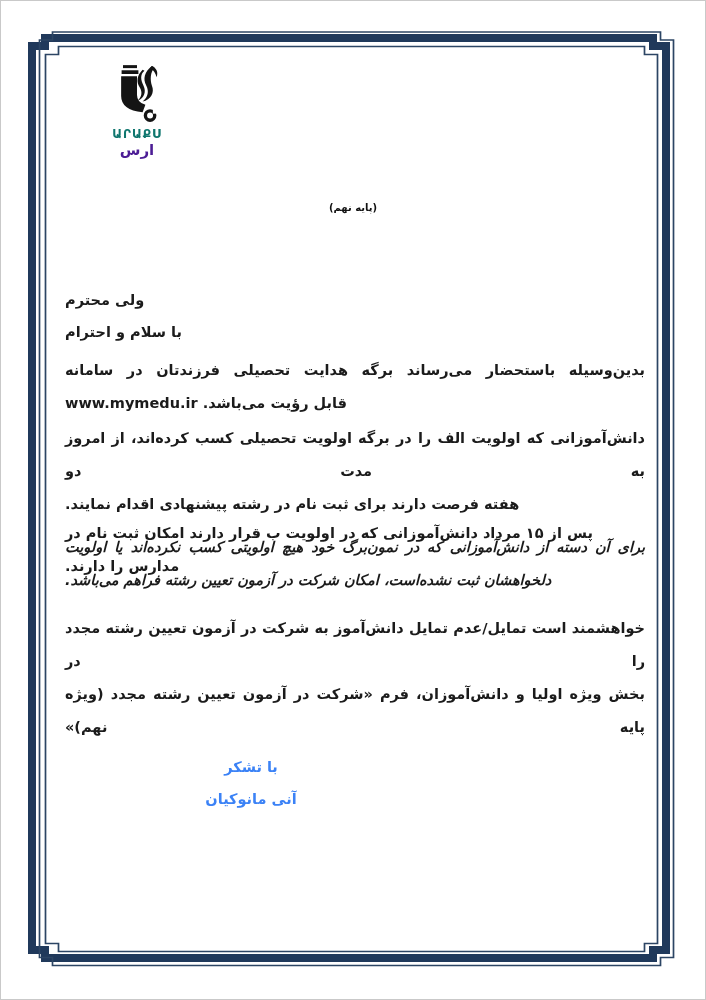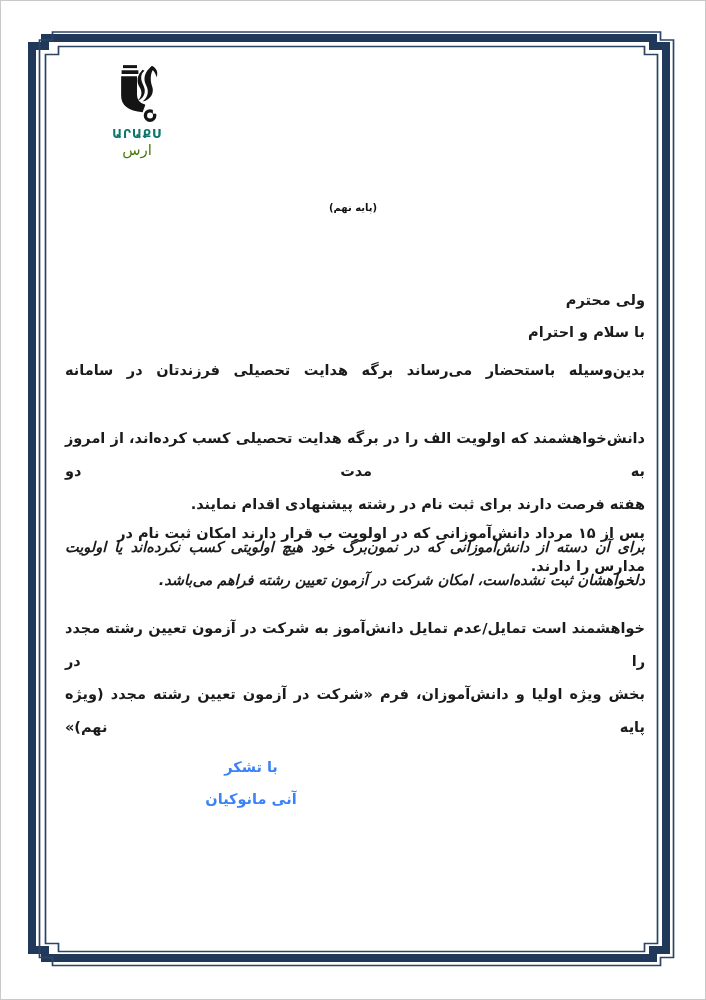--- a/index.html
+++ b/index.html
@@ -22,34 +22,34 @@
   .logo{
     position:absolute;left:100px;top:62px;width:72px;
     text-align:center;
   }
   .logo .emblem{display:block;margin:0 auto;}
   .logo .armenian{
     font-size:12px;font-weight:700;letter-spacing:1px;color:#0f766e;
     line-height:13px;margin-top:1px;white-space:nowrap;
   }
   .logo .persian{
-    direction:rtl;font-size:15px;font-weight:400;color:#4d7c0f;
+    direction:rtl;font-size:15px;font-weight:700;color:#4c1d95;
     line-height:16px;letter-spacing:2px;margin-top:1px;
   }
   .grade{
     position:absolute;left:0;top:201px;width:100%;
     text-align:center;direction:rtl;
     font-size:10px;font-weight:700;color:#111;
   }
 
   .block{
     position:absolute;left:64px;width:580px;
     direction:rtl;font-size:14.5px;font-weight:700;color:#1b1b1b;
   }
-  .line{line-height:33px;text-align:right;}
+  .line{line-height:33px;text-align:left;}
   .greeting .line{line-height:32px;}
   .just{text-align:justify;text-align-last:justify;}
   .url{font-weight:700;unicode-bidi:embed;}
 
   .greeting{top:283px;}
   .p1{top:353px;}
   .p2{top:421px;}
   .p3{top:516px;}
   .p4{top:530px;font-style:italic;}
   .p5{top:611px;}
@@ -95,24 +95,25 @@
 
   <div class="grade">(پایه نهم)</div>
 
   <div class="block greeting">
     <div class="line">ولی محترم</div>
     <div class="line">با سلام و احترام</div>
   </div>
 
   <div class="block p1">
     <div class="line just">بدین‌وسیله باستحضار می‌رساند برگه هدایت تحصیلی فرزندتان در سامانه</div>
+    <div class="line"><span>قابل رؤیت می‌باشد.</span> <span class="url" dir="ltr">www.mymedu.ir</span></div>
   </div>
 
   <div class="block p2">
-    <div class="line just">دانش‌خواهشمند که اولویت الف را در برگه هدایت تحصیلی کسب کرده‌اند، از امروز به مدت دو</div>
+    <div class="line just">دانش‌آموزانی که اولویت الف را در برگه اولویت تحصیلی کسب کرده‌اند، از امروز به مدت دو</div>
     <div class="line">هفته فرصت دارند برای ثبت نام در رشته پیشنهادی اقدام نمایند.</div>
   </div>
 
   <div class="block p3">
     <div class="line">پس از ۱۵ مرداد دانش‌آموزانی که در اولویت ب قرار دارند امکان ثبت نام در مدارس را دارند.</div>
   </div>
 
   <div class="block p4">
     <div class="line just">برای آن دسته از دانش‌آموزانی که در نمون‌برگ خود هیچ اولویتی کسب نکرده‌اند یا اولویت</div>
     <div class="line">دلخواهشان ثبت نشده‌است، امکان شرکت در آزمون تعیین رشته فراهم می‌باشد.</div>

